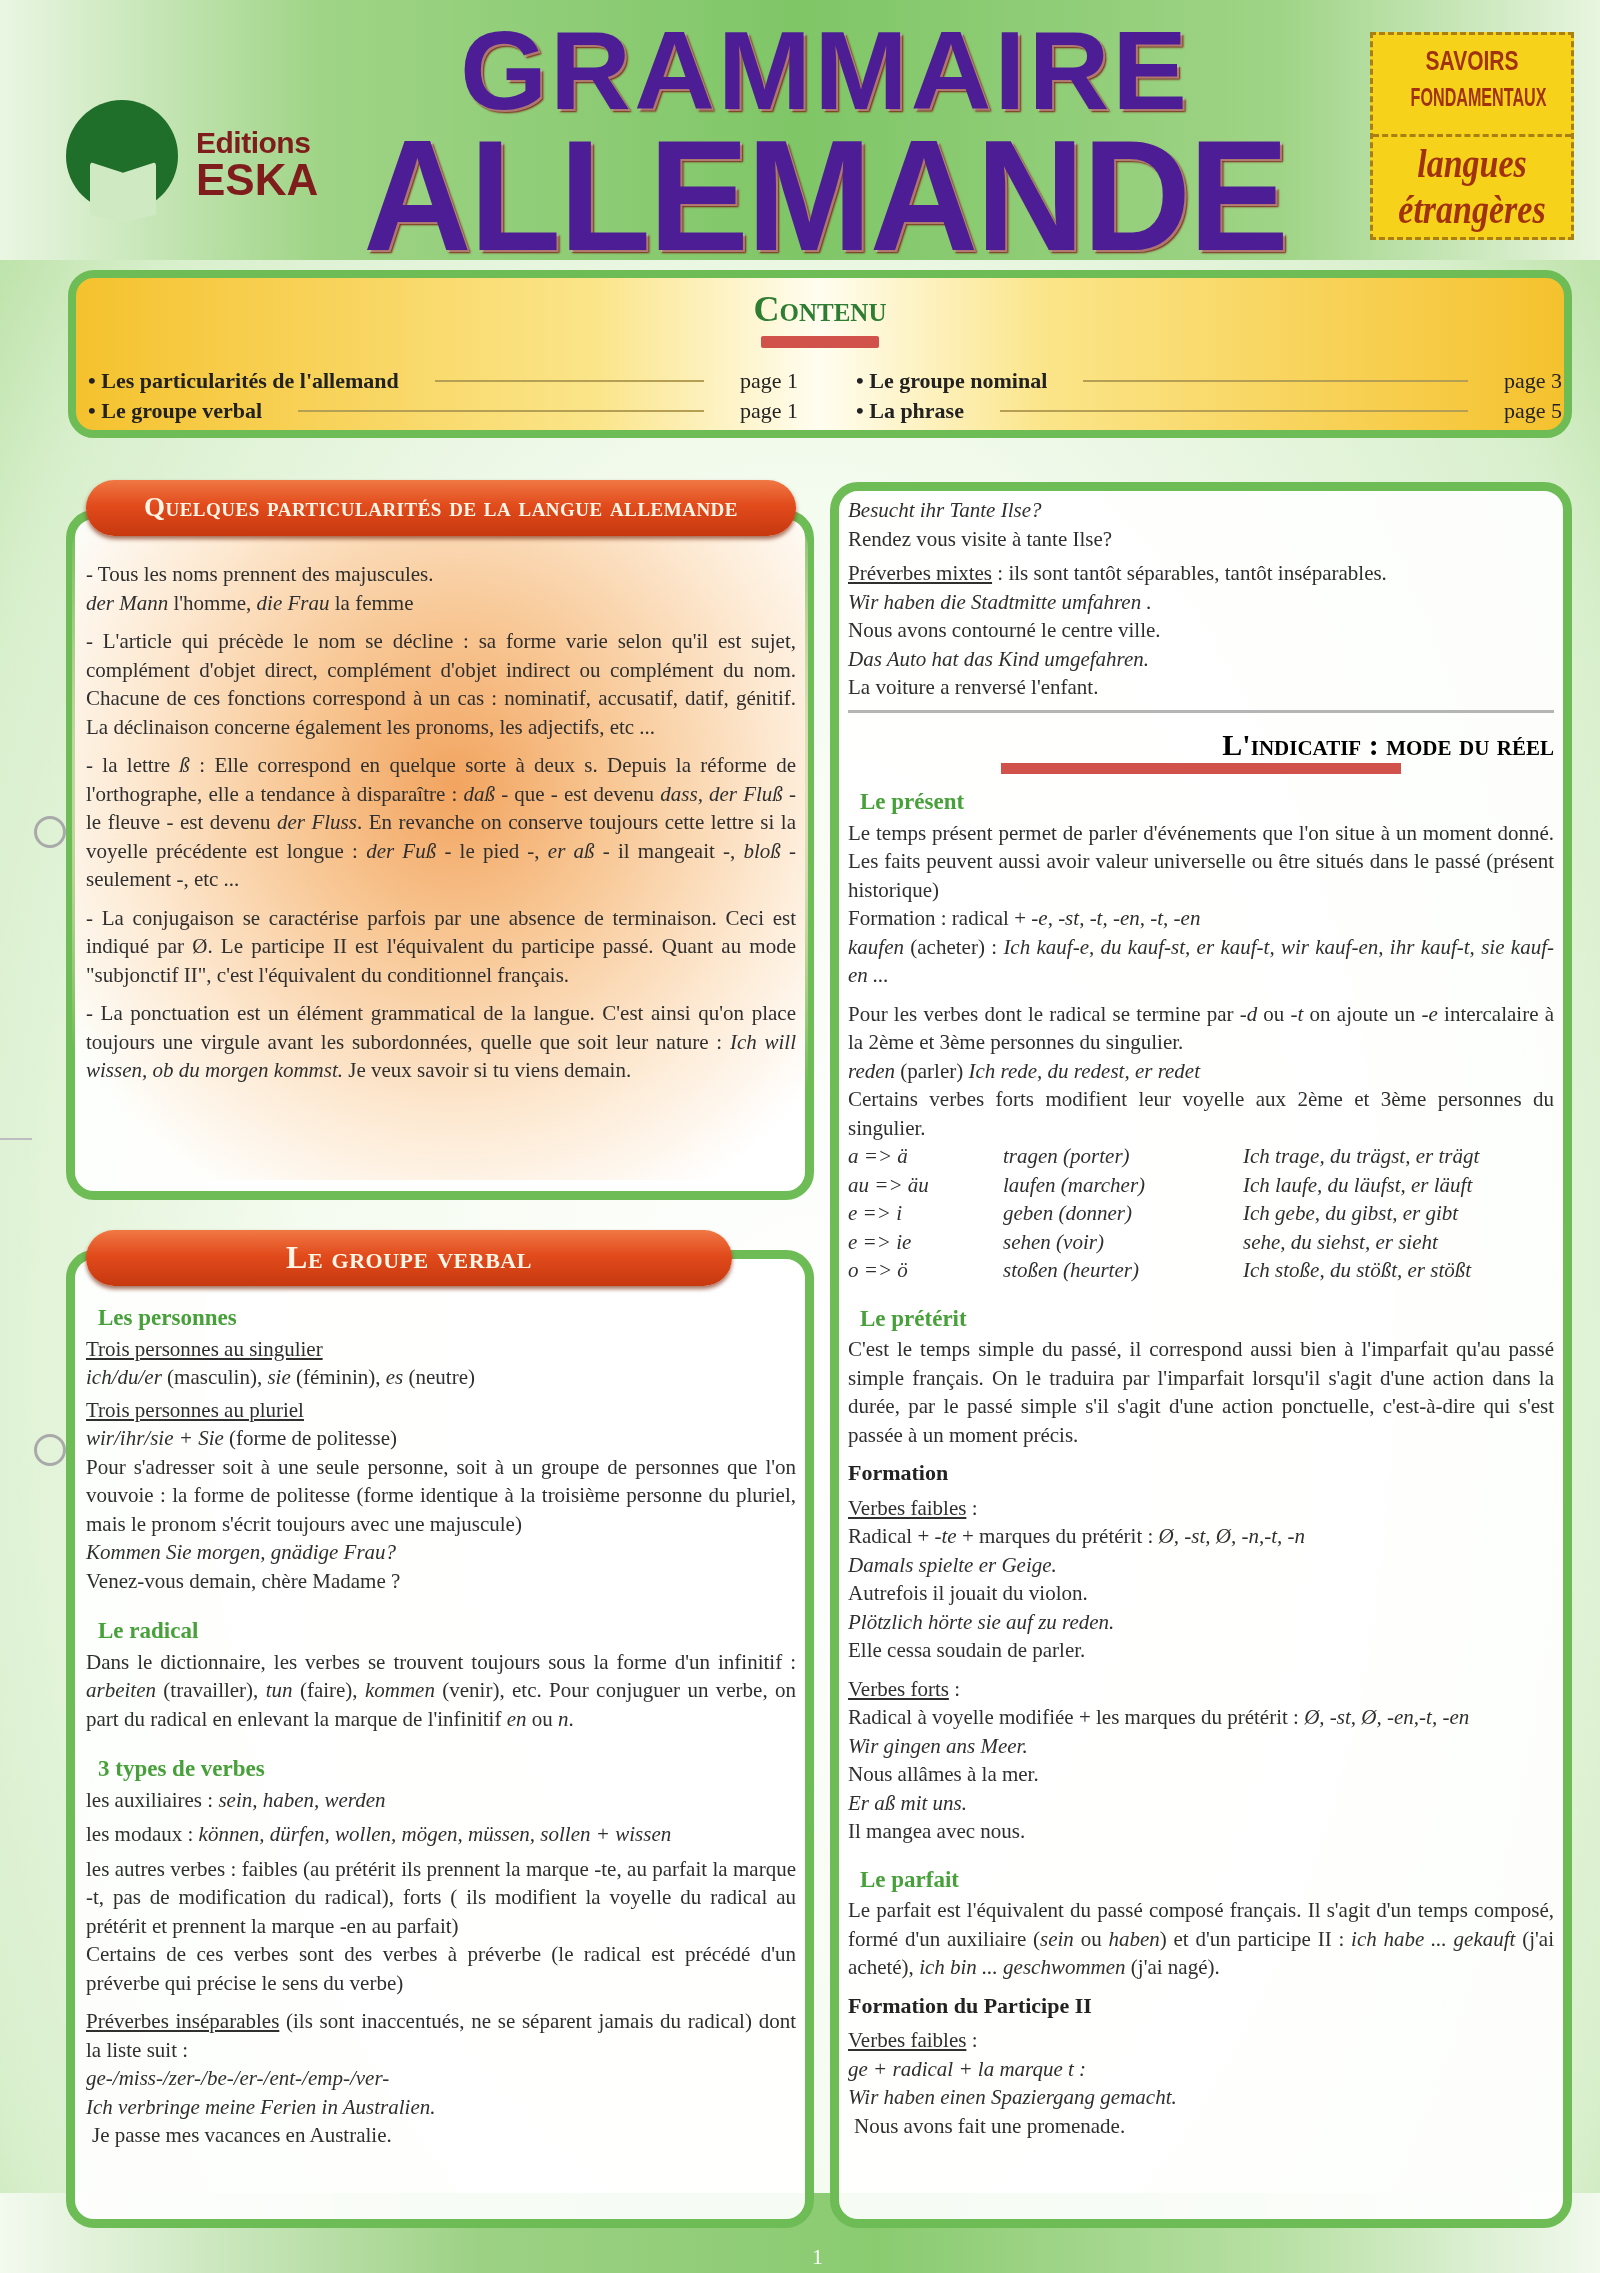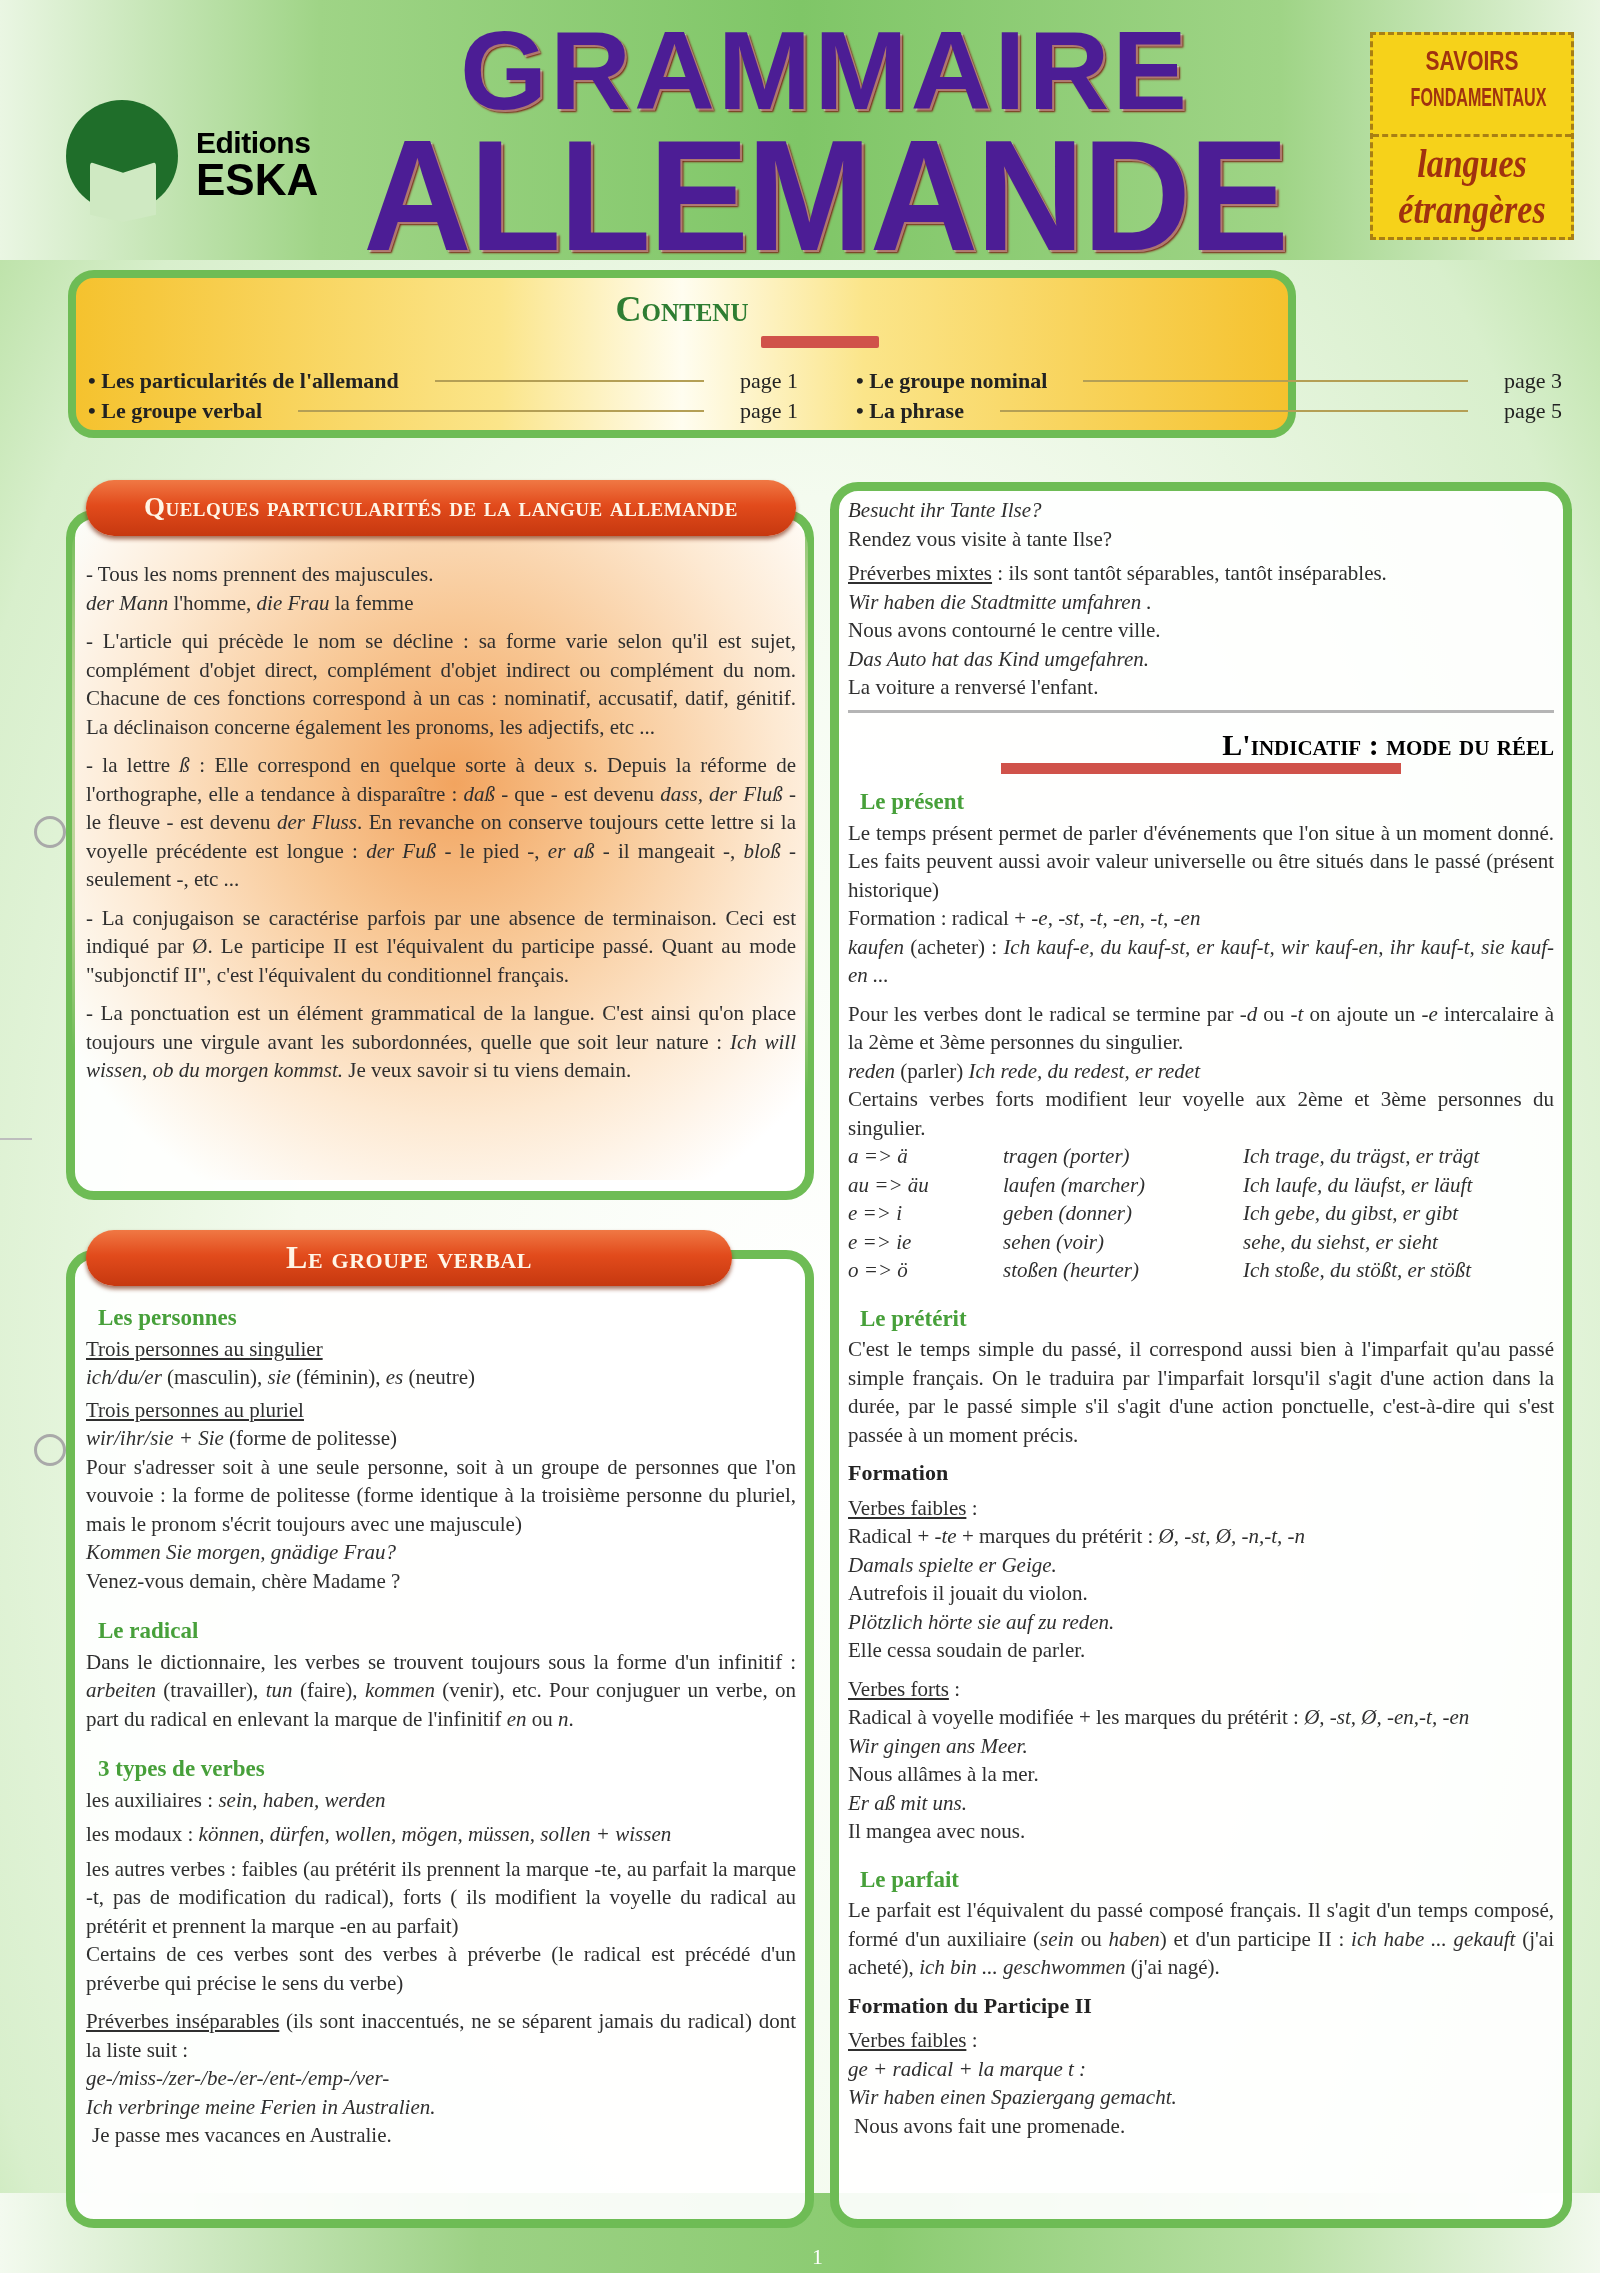--- a/index.html
+++ b/index.html
@@ -25,21 +25,21 @@
   }
   .logo-circle {
     position: absolute; left: 0; top: 0; width: 112px; height: 112px; border-radius: 50%;
     background: #1f6e2a;
   }
   .logo-book {
     position: absolute; left: 24px; top: 62px; width: 66px; height: 60px;
     background: #cfe9c2; border-radius: 4px;
     clip-path: polygon(0 0, 50% 18%, 100% 0, 100% 88%, 50% 100%, 0 88%);
   }
-  .logo-text { margin-left: 18px; color: #000000; font-family: "Liberation Sans", sans-serif; font-weight: bold; line-height: 1.0; }
+  .logo-text { margin-left: 18px; color: #7f1d1d; font-family: "Liberation Sans", sans-serif; font-weight: bold; line-height: 1.0; }
   .logo-editions { font-size: 30px; letter-spacing: -0.5px; }
   .logo-eska { font-size: 44px; letter-spacing: 0px; }
   
   .title {
     position: absolute; left: 330px; top: 18px; width: 990px; text-align: center;
     color: #4c1d95; font-family: Liberation Sans, sans-serif; font-weight: bold;
     text-shadow: 2px 2px 0 #fff6, 3px 3px 2px #7a1b10;
     line-height: 0.95;
   }
   .title-1 { font-size: 112px; letter-spacing: 3px; }
@@ -50,21 +50,21 @@
     background: #f6d21a; border: 3px dashed #a87f14; text-align: center;
     color: #a0320f; font-family: "Liberation Sans", sans-serif; font-weight: bold;
   }
   .badge-top { border-bottom: 3px dashed #a87f14; height: 102px; padding-top: 8px; }
   .badge-l1 { font-size: 28px; line-height: 36px; transform: scaleX(0.75); }
   .badge-l2 { font-size: 26px; line-height: 36px; transform: scaleX(0.62); white-space: nowrap; }
   .badge-bot { padding-top: 4px; font-family: "Liberation Serif", serif; font-style: italic; }
   .badge-l3, .badge-l4 { font-size: 40px; line-height: 46px; transform: scaleX(0.85); white-space: nowrap; }
   
   .contents {
-    position: absolute; left: 68px; top: 270px; width: 1228px; height: 168px;
+    position: absolute; left: 68px; top: 270px; width: 1504px; height: 168px;
     border: 8px solid #6ebc55; border-radius: 26px;
     background: linear-gradient(90deg, #f5c22e 0%, #fbe58a 35%, #fffdf0 50%, #fbe58a 65%, #f5c22e 100%);
   }
   .contents-title {
     position: absolute; left: 0; right: 0; top: 10px; text-align: center;
     color: #2e7d32; font-size: 36px; font-variant: small-caps; font-weight: bold;
   }
   .contents-underline {
     position: absolute; left: 685px; top: 58px; width: 118px; height: 12px; background: #d0524a; border-radius: 2px;
   }

